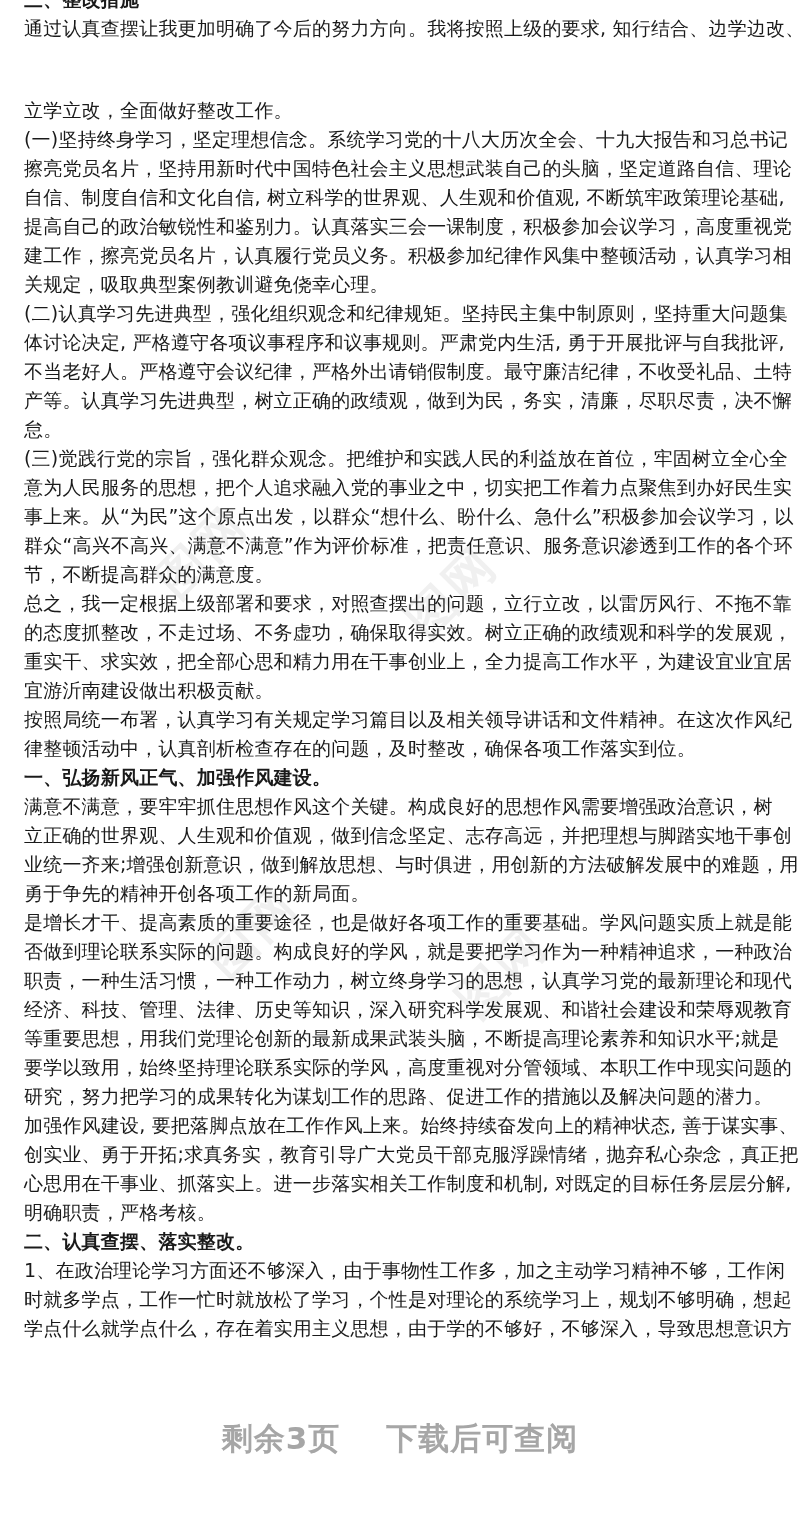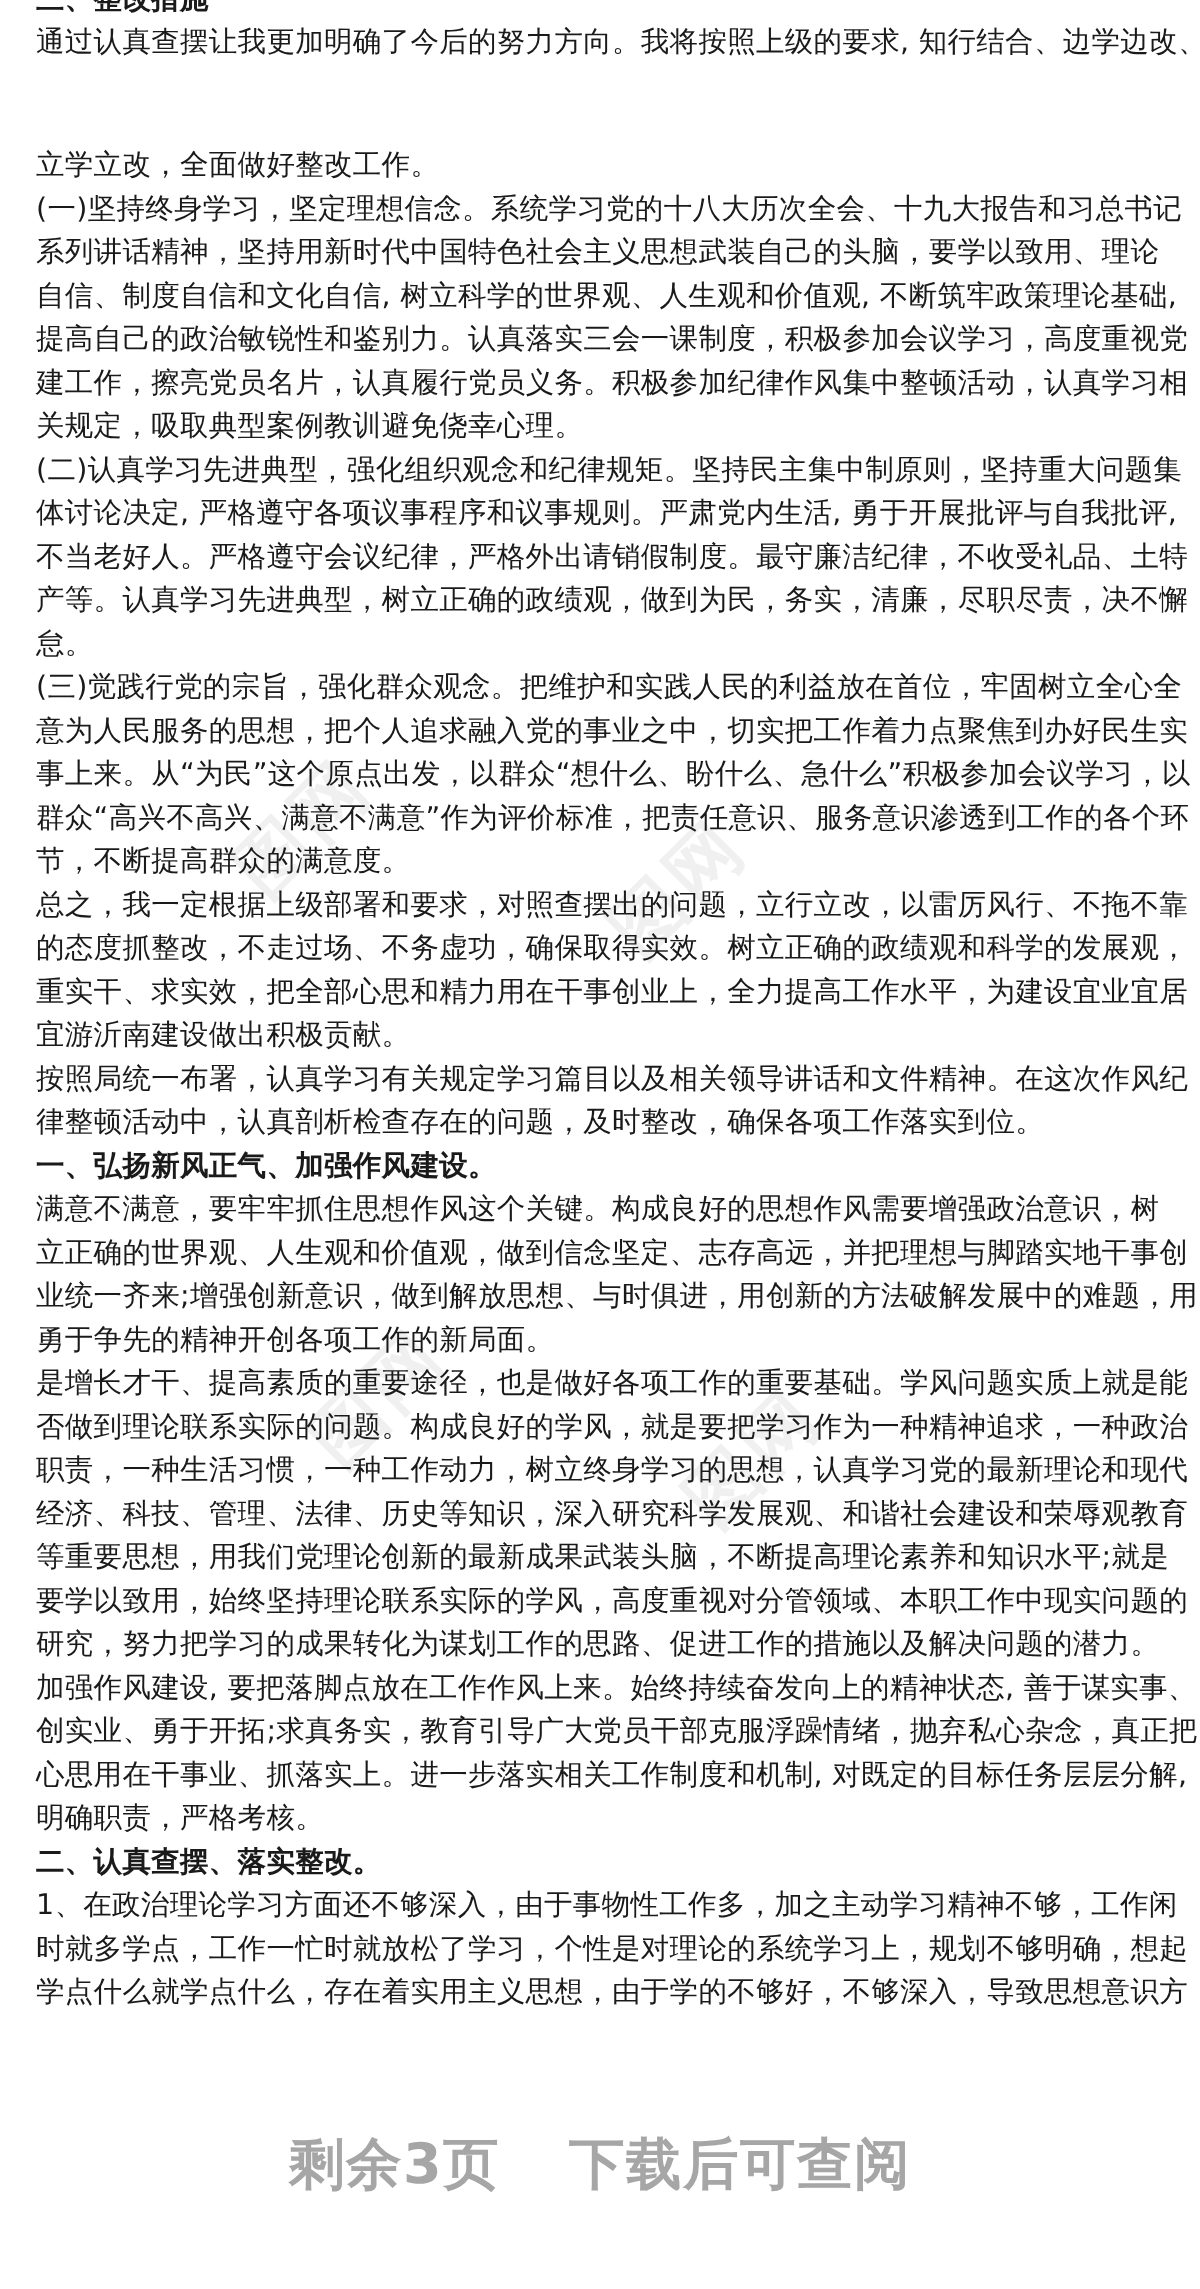--- a/index.html
+++ b/index.html
@@ -52,21 +52,21 @@
       white-space: nowrap;
       pointer-events: none;
       letter-spacing: 4px;
     }
     .footer-notice {
       position: absolute;
       left: 0;
       top: 1418px;
       width: 800px;
       text-align: center;
-      font-size: 37px;
+      font-size: 31px;
       font-weight: bold;
       color: #a6a6a6;
       letter-spacing: 1px;
     }
     .footer-notice .sep {
       display: inline-block;
       width: 46px;
     }
   </style>
 </head>
@@ -81,21 +81,21 @@
 
   <div class="content">
 
     <span class="line heading">三、整改措施</span>
     <span class="line">通过认真查摆让我更加明确了今后的努力方向。我将按照上级的要求, 知行结合、边学边改、</span>
     <span class="gap"></span>
     <span class="line">立学立改，全面做好整改工作。</span>
 
     <div>
       <span class="line">(一)坚持终身学习，坚定理想信念。系统学习党的十八大历次全会、十九大报告和习总书记</span>
-      <span class="line">系列讲话精神，坚持用新时代中国特色社会主义思想武装自己的头脑，要学以致用、理论</span>
+      <span class="line">擦亮党员名片，坚持用新时代中国特色社会主义思想武装自己的头脑，坚定道路自信、理论</span>
       <span class="line">自信、制度自信和文化自信, 树立科学的世界观、人生观和价值观, 不断筑牢政策理论基础,</span>
       <span class="line">提高自己的政治敏锐性和鉴别力。认真落实三会一课制度，积极参加会议学习，高度重视党</span>
       <span class="line">建工作，擦亮党员名片，认真履行党员义务。积极参加纪律作风集中整顿活动，认真学习相</span>
       <span class="line">关规定，吸取典型案例教训避免侥幸心理。</span>
     </div>
 
     <div>
       <span class="line">(二)认真学习先进典型，强化组织观念和纪律规矩。坚持民主集中制原则，坚持重大问题集</span>
       <span class="line">体讨论决定, 严格遵守各项议事程序和议事规则。严肃党内生活, 勇于开展批评与自我批评,</span>
       <span class="line">不当老好人。严格遵守会议纪律，严格外出请销假制度。最守廉洁纪律，不收受礼品、土特</span>

